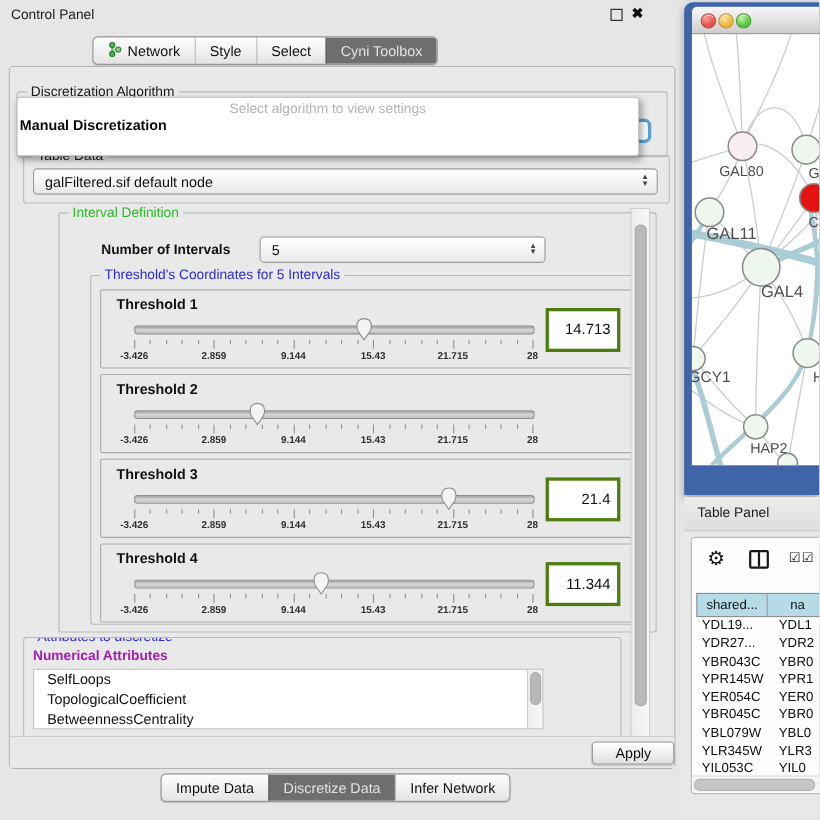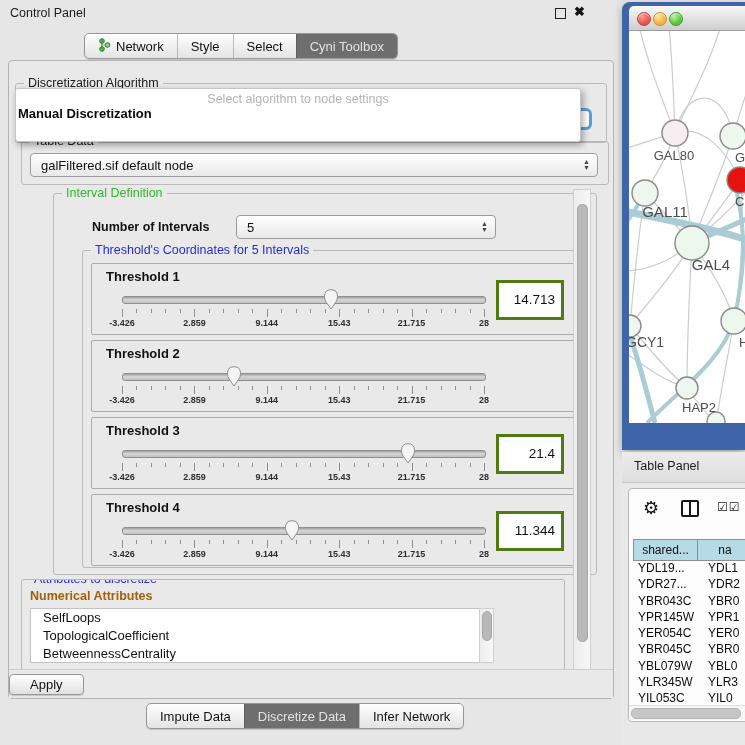--- a/index.html
+++ b/index.html
@@ -52,21 +52,21 @@
   .th-value{position:absolute;left:404px;top:16px;width:56px;height:34px;background:#fff;border:3px solid #4d7c0f;
             font-size:13.5px;color:#111;text-align:right;line-height:34px;padding-right:6px;box-sizing:content-box;}
 
   
   .attr-list{position:absolute;left:8px;top:28px;width:462px;height:53px;background:#fff;border:1px solid #c2c2c2;overflow:hidden;}
   .attr-item{font-size:13px;color:#111;line-height:18px;padding-left:12px;white-space:nowrap;}
   .vscroll{position:absolute;background:linear-gradient(to right,#ececec,#f8f8f8);border:1px solid #cfcfcf;}
   .vscroll .thumb{position:absolute;left:2px;border-radius:5px;background:#b9b9b9;border:1px solid #a8a8a8;}
 
   .apply-row{position:absolute;left:0;top:608px;width:100%;height:28px;border-top:1px solid #cdcdcd;background:#e9e9e9;
-             display:flex;justify-content:flex-start;align-items:center;}
+             display:flex;justify-content:flex-end;align-items:center;}
   .apply-btn{font-family:inherit;font-size:13px;color:#111;padding:2px 20px;border:1px solid #979797;border-radius:4px;
              background:linear-gradient(#ffffff,#e0e0e0);box-shadow:0 1px 1px rgba(0,0,0,.15);}
 
   
   .net-window{position:absolute;left:622px;top:2px;width:123px;height:448px;background:var(--c-window-frame-blue,#3f64a8);
               border-radius:8px 0 0 0;box-shadow:0 3px 8px rgba(0,0,0,.3);}
   .net-titlebar{position:absolute;left:7px;top:4px;width:116px;height:24px;background:linear-gradient(#f8f8f8,#cecece);
                 border-radius:5px 0 0 0;border-bottom:1px solid #9a9a9a;}
   .tl{position:absolute;top:6px;width:12px;height:12px;border-radius:50%;box-shadow:inset 0 1px 1px rgba(255,255,255,.7);}
   .tl.red{left:8px;background:radial-gradient(circle at 35% 30%, #ff9d96, var(--c-traffic-red,#e5534b) 60%);border:1px solid #b4423c;}
@@ -141,21 +141,21 @@
         <span class="legend">Discretization Algorithm</span>
         <div class="combo focus-ring" style="left:10px;top:24px;width:566px;height:22px;z-index:5;">
           <span class="stepper">
               <span>▲</span>
               <span>▼</span>
             </span>
         </div>
       </div>
 
       <div class="popup">
-        <div class="popup-hint">Select algorithm to node settings</div>
+        <div class="popup-hint">Select algorithm to view settings</div>
         <div class="popup-item bold" style="top:17px;">Manual Discretization</div>
       </div>
 
       <div class="group" style="left:12px;top:80px;width:586px;height:42px;">
         <span class="legend">Table Data</span>
         <div class="combo" style="left:8px;top:11px;width:568px;height:24px;">
           <span>galFiltered.sif default node</span>
           <span class="stepper">
               <span>▲</span>
               <span>▼</span>
@@ -362,21 +362,21 @@
                   <span style="left: 362px;">28</span>
                 </div>
     <div class="th-value">11.344</div>
   </div>
 </div>
         </div>
       </div>
 
       <div class="group" style="left:12px;top:518px;width:542px;height:90px;overflow:hidden;">
         <span class="legend blue">Attributes to discretize</span>
-        <span style="position:absolute;left:8px;top:9px;font-size:12.5px;font-weight:bold;color:#a16207;">Numerical Attributes</span>
+        <span style="position:absolute;left:8px;top:9px;font-size:12.5px;font-weight:bold;color:#a21caf;">Numerical Attributes</span>
         <div class="attr-list" id="attr-list">
   <div class="attr-item">SelfLoops</div>
 
   <div class="attr-item">TopologicalCoefficient</div>
 
   <div class="attr-item">BetweennessCentrality</div>
 </div>
         <div class="vscroll" style="left:457px;top:28px;width:13px;height:53px;">
           <div class="thumb" style="top:2px;width:8px;height:28px;"></div>
         </div>

